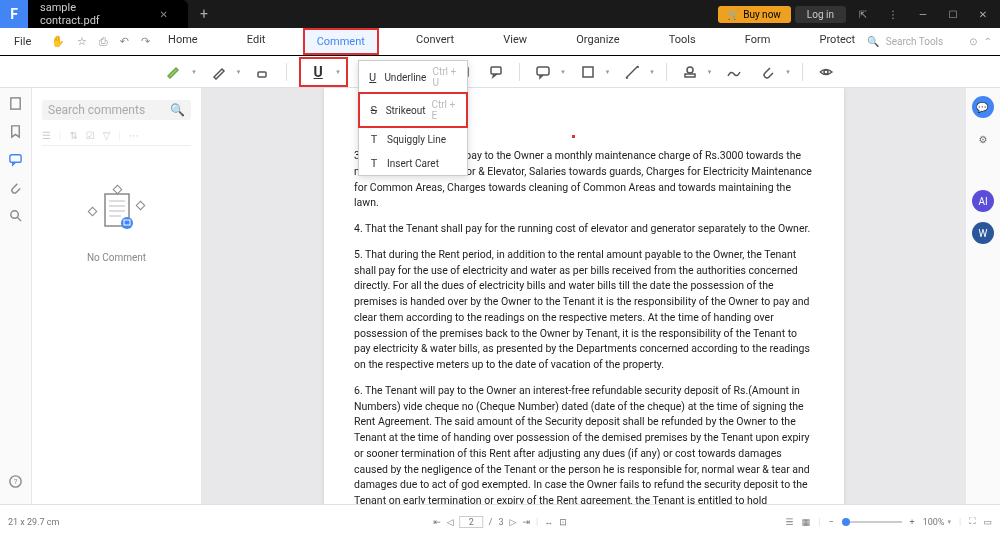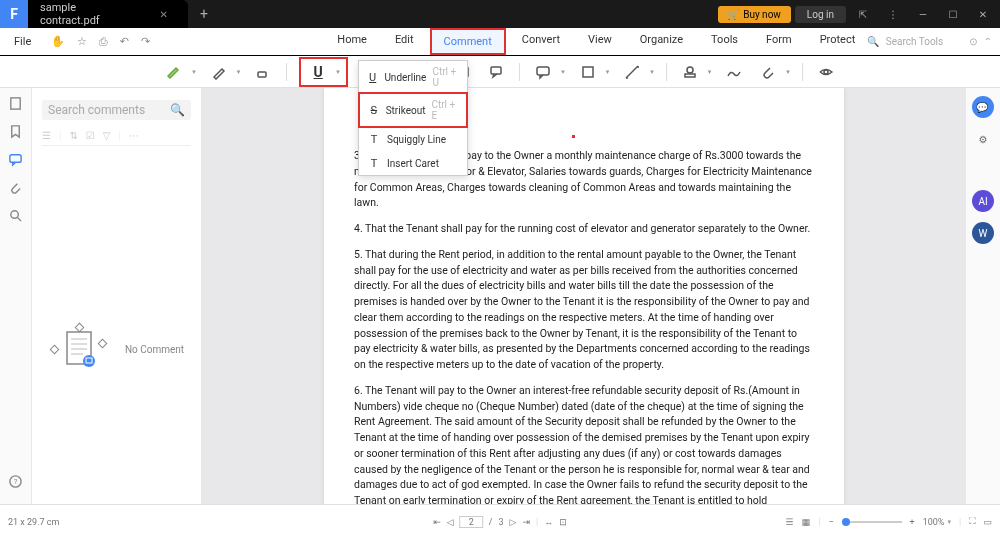--- a/index.html
+++ b/index.html
@@ -11,21 +11,21 @@
 .tab-close{font-size:10px;color:#888}
 .tab-add{width:24px;height:24px;display:flex;align-items:center;justify-content:center;margin-left:4px;color:#aaa;font-size:14px}
 .title-right{display:flex;align-items:center;gap:4px;padding-right:4px}
 .buy-btn{background:#f0a020;color:#000;padding:3px 10px;border-radius:3px;font-size:10px;display:flex;align-items:center;gap:3px}
 .login-btn{background:#333;color:#ccc;padding:3px 12px;border-radius:3px;font-size:10px}
 .win-btn{width:26px;height:20px;display:flex;align-items:center;justify-content:center;color:#aaa;font-size:10px}
 .menubar{height:28px;background:#fff;display:flex;align-items:center;border-bottom:1px solid #000000;font-size:11px;color:#333}
 .file-menu{padding:0 14px}
 .menu-small-icons{display:flex;gap:0;color:#888}
 .menu-small-icons span{padding:0 6px;font-size:11px}
-.menu-center{flex:1;display:flex;justify-content:flex-end;gap:4px}
+.menu-center{flex:1;display:flex;justify-content:space-between;gap:12px}
 .menu-item{padding:5px 12px;cursor:pointer}
 .menu-item.active{color:#4285f4;border:2px solid #e03030;background:#f0f6ff}
 .search-tools{display:flex;align-items:center;gap:6px;padding-right:8px;color:#aaa;font-size:10px}
 .toolbar{height:32px;background:#fff;display:flex;align-items:center;justify-content:center;gap:12px;border-bottom:1px solid #e0e0e0;position:relative}
 .tool-icon{width:22px;height:22px;display:flex;align-items:center;justify-content:center;color:#555;font-size:14px}
 .tool-icon svg{width:16px;height:16px;stroke:#555;fill:none;stroke-width:1.5}
 .tool-highlighted{border:2px solid #e03030;padding:2px 6px;display:flex;align-items:center;gap:12px}
 .tool-sep{width:1px;height:18px;background:#ddd}
 .dropdown{position:absolute;top:60px;left:358px;width:110px;background:#fff;border:1px solid #ccc;box-shadow:0 2px 8px rgba(0,0,0,.15);z-index:100;font-size:10px}
 .dd-item{display:flex;align-items:center;padding:5px 8px;gap:6px;color:#333}
@@ -36,21 +36,21 @@
 .left-rail{width:32px;background:#fafafa;display:flex;flex-direction:column;align-items:center;padding-top:8px;gap:14px;border-right:1px solid #e8e8e8}
 .left-rail .rail-icon{width:16px;height:14px;color:#888}
 .left-rail .rail-icon svg{width:15px;height:15px;stroke:#888;fill:none;stroke-width:1.5}
 .left-rail .rail-icon.active svg{stroke:#4285f4}
 .left-rail .spacer{flex:1}
 .comments-panel{width:170px;background:#fff;border-right:1px solid #e8e8e8;display:flex;flex-direction:column;padding:6px 10px}
 .comments-header{font-size:11px;font-weight:600;padding:4px 0}
 .comments-search{display:flex;align-items:center;background:#f3f3f3;border-radius:3px;padding:3px 6px;margin:6px 0;font-size:12px;color:#aaa}
 .comments-search span:last-child{margin-left:auto}
 .comments-tools{display:flex;gap:8px;padding:4px 0;color:#ccc;border-bottom:1px solid #eee;font-size:10px}
-.no-comment-area{flex:1;display:flex;flex-direction:row;align-items:center;justify-content:center;padding-top:40px;gap:16px}
+.no-comment-area{flex:1;display:flex;flex-direction:column;align-items:center;justify-content:flex-start;padding-top:40px;gap:16px}
 .no-comment-icon{width:60px;height:50px;position:relative}
 .no-comment-text{font-size:10px;color:#888}
 .doc-area{flex:1;background:#e8e8ea;display:flex;justify-content:center;overflow:hidden;position:relative}
 .doc-page{width:520px;background:#fff;margin-top:0;padding:60px 30px 20px 30px;font-size:10.5px;line-height:1.5;color:#222;box-shadow:0 0 4px rgba(0,0,0,.1)}
 .doc-page p{margin-bottom:10px}
 .right-rail{width:34px;background:#fafafa;display:flex;flex-direction:column;align-items:center;padding-top:8px;gap:10px}
 .right-rail .r-icon{width:22px;height:22px;border-radius:50%;display:flex;align-items:center;justify-content:center;font-size:10px;color:#fff}
 .r-icon.blue{background:#4285f4}
 .r-icon.purple{background:#5b4dd8}
 .r-icon.word{background:#2b579a}

